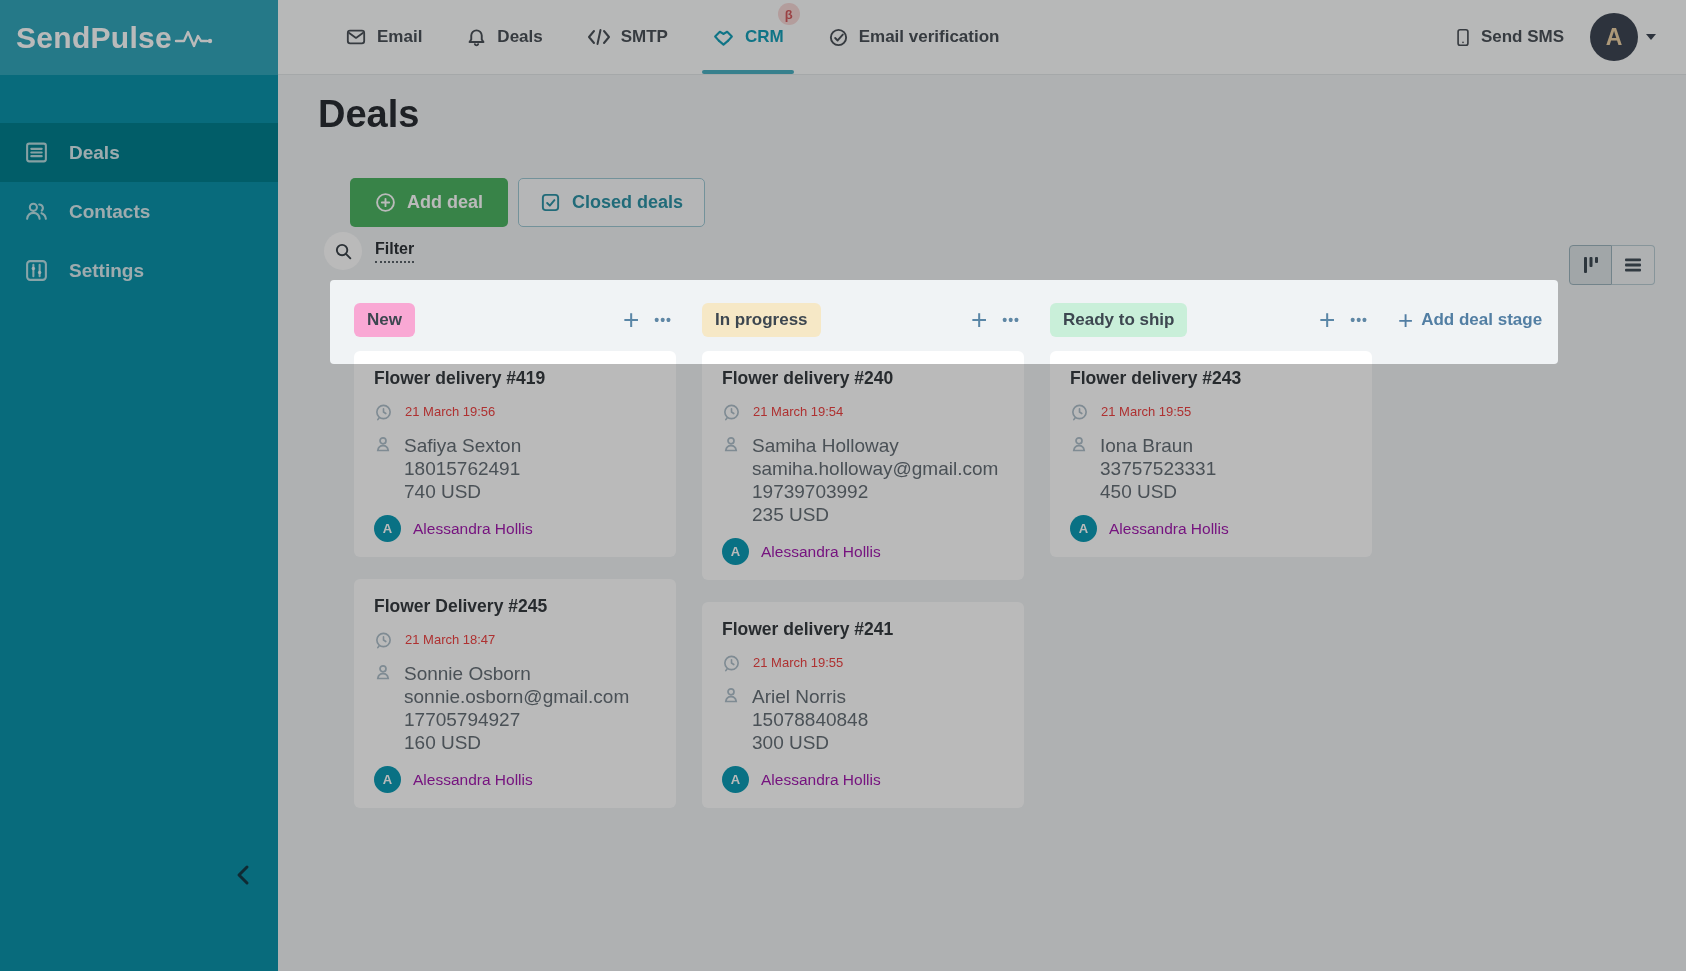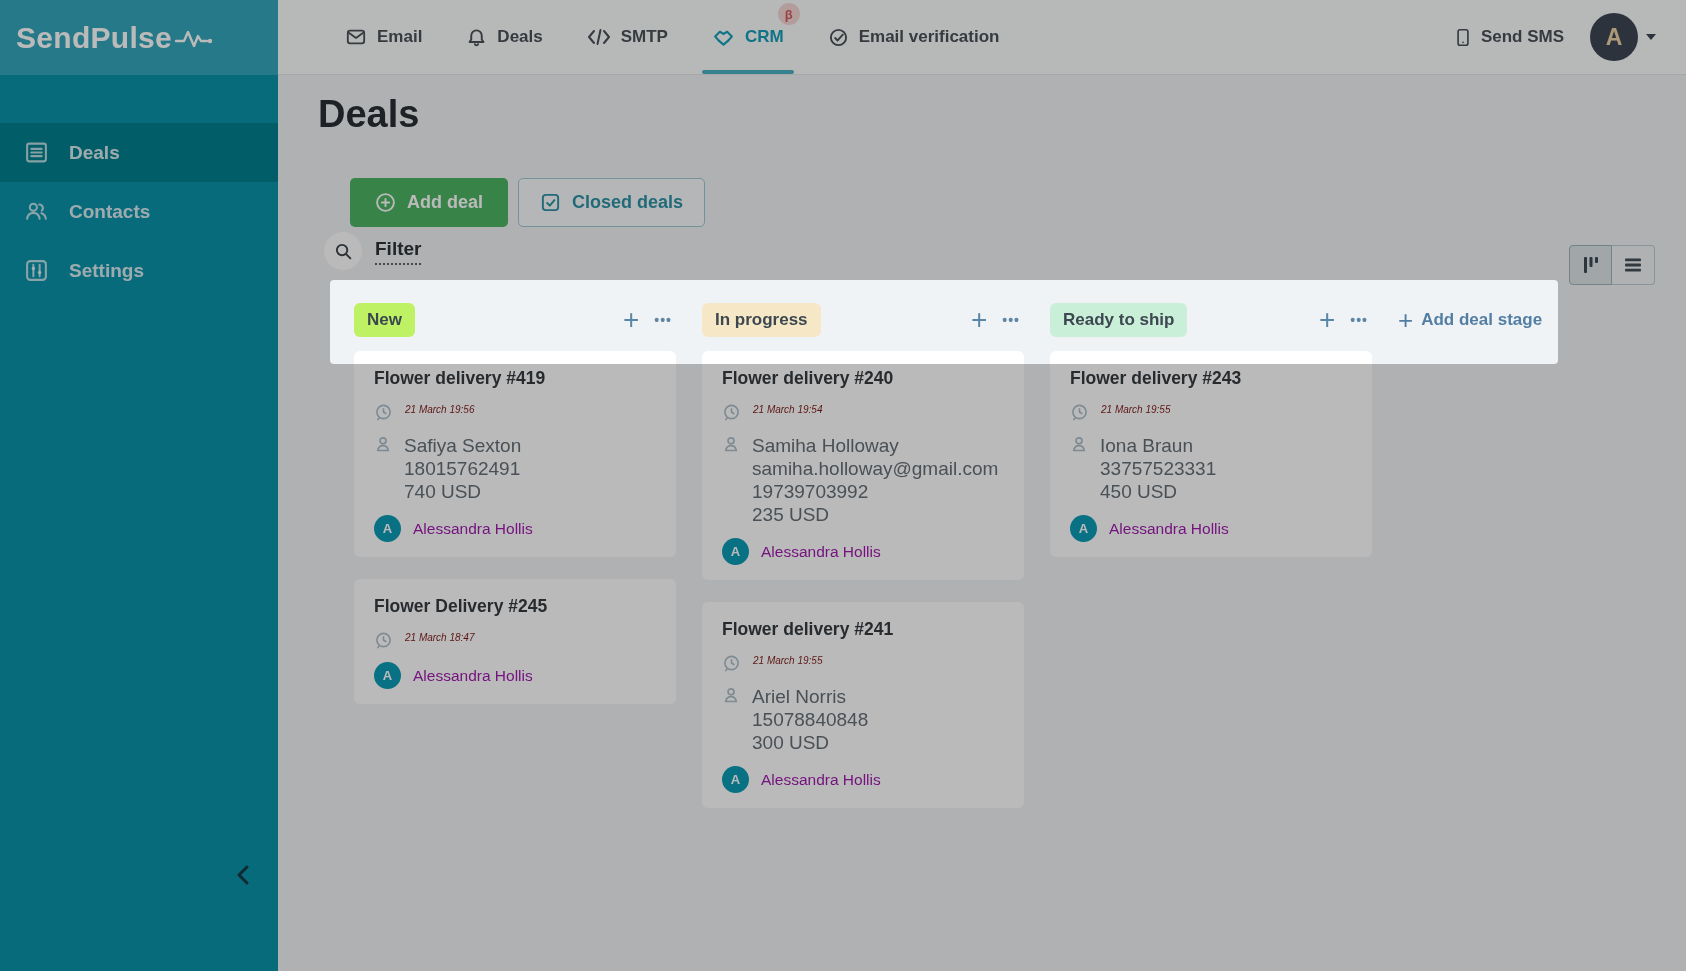--- a/index.html
+++ b/index.html
@@ -56,21 +56,21 @@
   .collapse-btn { position: absolute; right: 28px; bottom: 80px; cursor: pointer; }
   
   .main { position: absolute; left: 278px; top: 75px; width: 1408px; height: 896px; }
   .page-title { position: absolute; left: 40px; top: 18px; font-size: 38px; font-weight: bold; color: #2a2e33; }
   .actions { position: absolute; left: 42px; top: 103px; display: flex; gap: 10px; margin-left: 30px; }
   .btn { height: 49px; border-radius: 5px; display: flex; align-items: center; gap: 11px; font-size: 18px; font-weight: bold; cursor: pointer; border: none; }
   .btn-add-deal { background: #4db463; color: #ffffff; padding: 0 25px; }
   .btn-closed { background: rgba(255,255,255,.55); border: 1px solid #9ec8d4; color: #2e93a6; padding: 0 21px; }
   .filter-row { position: absolute; left: 46px; top: 157px; display: flex; align-items: center; gap: 13px; }
   .search-circle { width: 38px; height: 38px; border-radius: 50%; background: #ffffff; display: flex; align-items: center; justify-content: center; cursor: pointer; }
-  .filter-label { font-size: 19px; font-weight: bold; color: #2e3338; border-bottom: 2px dotted #5b636a; padding-bottom: 3px; cursor: pointer; }
+  .filter-label { font-size: 16px; font-weight: bold; color: #2e3338; border-bottom: 2px dotted #5b636a; padding-bottom: 3px; cursor: pointer; }
   .view-toggle { position: absolute; top: 170px; right: 31px; display: flex; }
   .vt-btn { width: 43px; height: 40px; border: 1px solid #b9cdd4; background: transparent; display: flex; align-items: center; justify-content: center; cursor: pointer; }
   .vt-btn:first-child { border-radius: 4px 0 0 4px; }
   .vt-btn:last-child { border-radius: 0 4px 4px 0; border-left: none; }
   .vt-btn.selected { background: #dde4e7; border-color: #9db4bd; }
   
   .board { position: absolute; left: 76px; top: 228px; display: flex; gap: 26px; align-items: flex-start; }
   .column { width: 322px; }
   .col-header { height: 34px; display: flex; align-items: center; margin-bottom: 14px; }
   .stage-badge { height: 34px; padding: 0 13px; border-radius: 6px; font-size: 17px; font-weight: bold; color: #3d4750; display: flex; align-items: center; }
@@ -78,21 +78,21 @@
   .plus-icon { color: #5a86a6; font-size: 28px; font-weight: 400; line-height: 20px; cursor: pointer; }
   .plus-icon::before { content: "+"; }
   .dots-icon { color: #5f87a5; font-size: 14px; font-weight: bold; letter-spacing: 1px; cursor: pointer; }
   .dots-icon::before { content: "\2022\2022\2022"; }
   .add-stage { height: 34px; display: flex; align-items: center; gap: 8px; color: #527ea3; font-size: 17px; font-weight: bold; white-space: nowrap; cursor: pointer; }
   .add-stage .plus-icon { color: #527ea3; font-size: 26px; }
   .card { background: #ffffff; border-radius: 6px; padding: 17px 20px 15px; margin-bottom: 22px; }
   .card-title { font-size: 17.5px; font-weight: bold; color: #363b40; margin-bottom: 13px; }
   .meta-row { display: flex; gap: 12px; align-items: flex-start; margin-bottom: 12px; }
   .meta-row svg { flex: 0 0 auto; margin-top: 1px; }
-  .date-text { font-size: 10px; color: #7f1d1d; padding-top: 2px; font-style: italic; }
+  .date-text { font-size: 13px; color: #ef4444; padding-top: 2px; }
   .contact-lines { font-size: 19px; color: #666f77; line-height: 23px; }
   .owner-row { display: flex; align-items: center; gap: 12px; margin-top: 2px; }
   .owner-avatar { width: 27px; height: 27px; border-radius: 50%; background: #0d9cb5; color: #ffffff; font-size: 13px; font-weight: bold; display: flex; align-items: center; justify-content: center; }
   .owner-name { font-size: 15.5px; color: #a21caf; }
   
   .spotlight {
     position: absolute; left: 330px; top: 280px; width: 1228px; height: 84px;
     border-radius: 4px; box-shadow: 0 0 0 2500px rgba(0,0,0,0.27);
     pointer-events: none; z-index: 50;
   }
@@ -249,21 +249,21 @@
             <rect x="3" y="9.6" width="16" height="2.8" rx="1"></rect>
             <rect x="3" y="14.7" width="16" height="2.8" rx="1"></rect>
           </svg>
       </div>
     </div>
 
     <div class="board">
 
       <div class="column">
         <div class="col-header">
-          <span class="stage-badge" style="background: #bef264;">New</span>
+          <span class="stage-badge" style="background: #f9a8d4;">New</span>
           <span class="col-actions">
             <span class="plus-icon"></span>
             <span class="dots-icon"></span>
           </span>
         </div>
 
         <div class="card">
           <div class="card-title">Flower delivery #419</div>
           <div class="meta-row">
             <svg width="19" height="19" viewBox="0 0 20 20" fill="none" stroke="#aebfca" stroke-width="1.7" stroke-linecap="round">
@@ -292,20 +292,32 @@
 
         <div class="card">
           <div class="card-title">Flower Delivery #245</div>
           <div class="meta-row">
             <svg width="19" height="19" viewBox="0 0 20 20" fill="none" stroke="#aebfca" stroke-width="1.7" stroke-linecap="round">
                 <circle cx="10" cy="9.5" r="7"></circle>
                 <path d="M10 6v3.5l2.4 1.6"></path>
                 <path d="M5.5 15.5 4 17.5"></path>
               </svg>
             <span class="date-text">21 March 18:47</span>
+          </div>
+          <div class="meta-row">
+            <svg width="18" height="18" viewBox="0 0 18 18" fill="none" stroke="#aebfca" stroke-width="1.7" stroke-linecap="round">
+                <circle cx="9" cy="5.8" r="3"></circle>
+                <path d="M3.8 15.5c.5-3.3 2.4-4.8 5.2-4.8s4.7 1.5 5.2 4.8z"></path>
+              </svg>
+            <div class="contact-lines">
+              <div>Sonnie Osborn</div>
+              <div>sonnie.osborn@gmail.com</div>
+              <div>17705794927</div>
+              <div>160 USD</div>
+            </div>
           </div>
           <div class="owner-row">
             <span class="owner-avatar">A</span>
             <span class="owner-name">Alessandra Hollis</span>
           </div>
         </div>
       </div>
 
       <div class="column">
         <div class="col-header">

